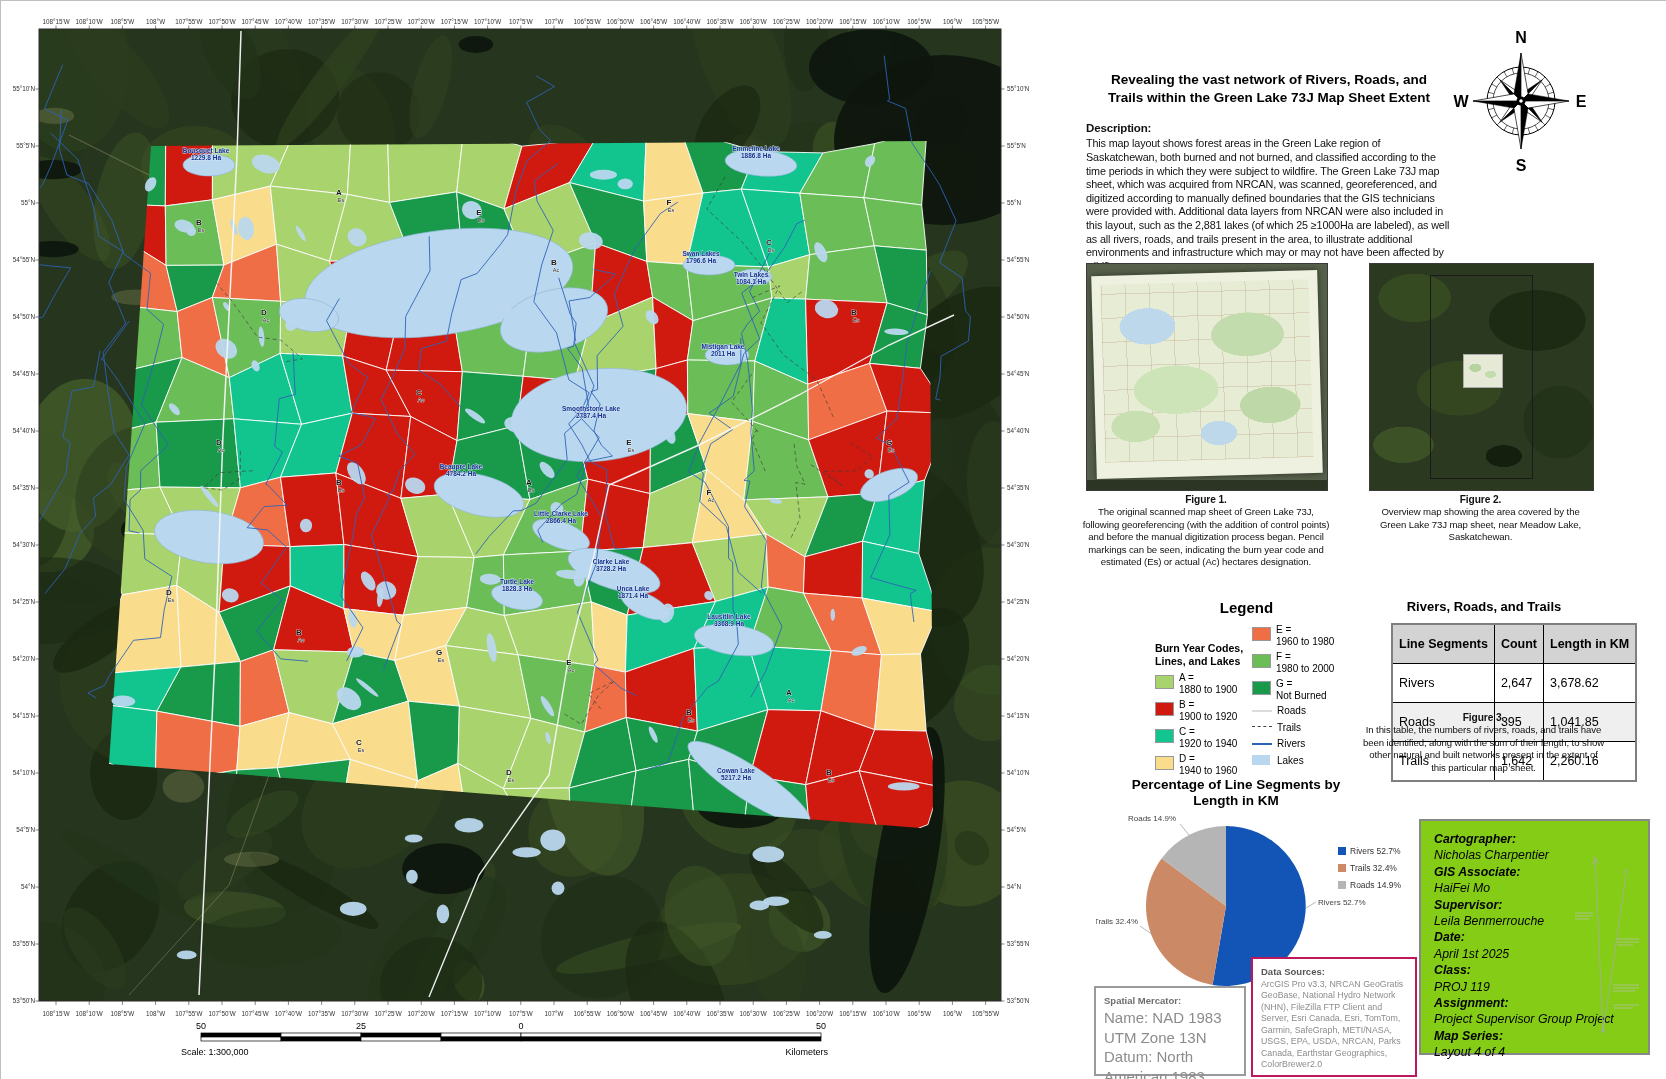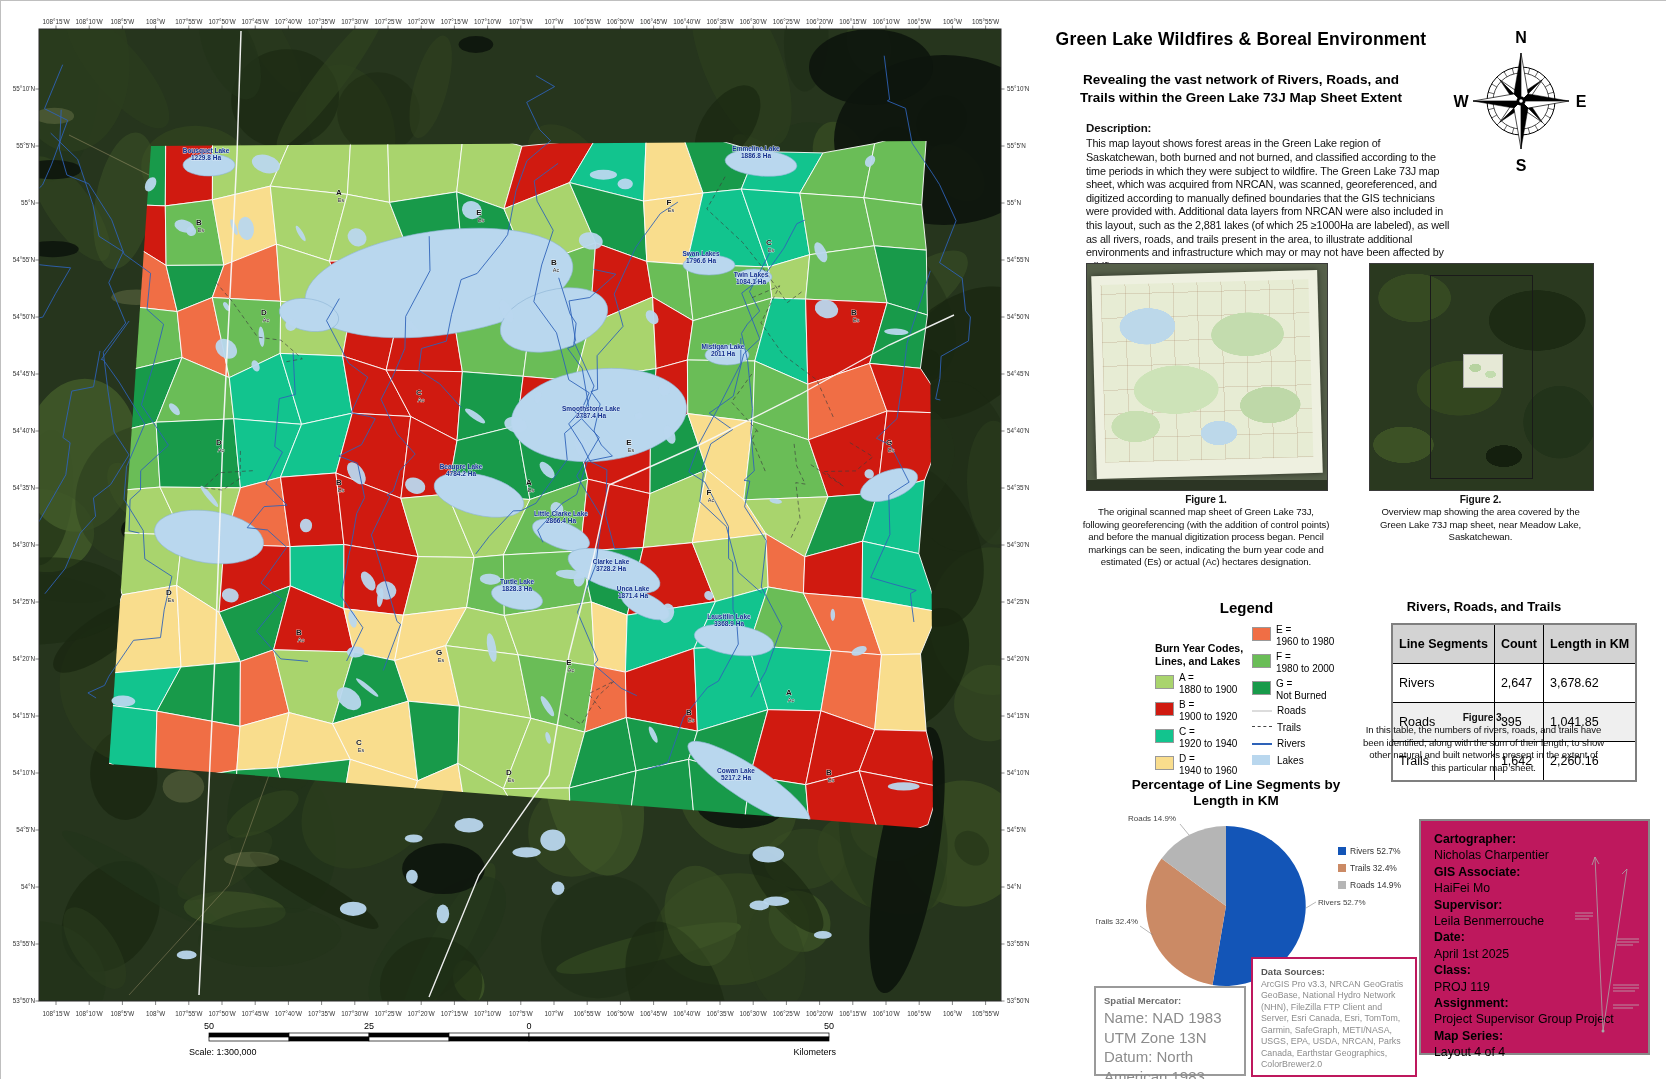--- a/index.html
+++ b/index.html
@@ -1,21 +1,21 @@
 <!DOCTYPE html>
 <html><head>
 <meta charset="utf-8">
 <style>
   html,body{margin:0;padding:0;background:#e8e8e8;}
   .canvas{position:relative;width:1666px;height:1079px;background:#ffffff;border:1px solid #bfbfbf;
           font-family:"Liberation Sans", sans-serif;overflow:hidden;margin:0 auto;}
   .abs{position:absolute;}
   
   .map-title{left:1040px;top:28px;width:400px;text-align:center;font-size:17.5px;font-weight:bold;letter-spacing:.2px;}
-  .map-subtitle{left:1040px;top:70px;width:400px;text-align:center;font-size:13.5px;font-weight:bold;line-height:1.3;}
+  .map-subtitle{left:1068px;top:70px;width:400px;text-align:center;font-size:13.5px;font-weight:bold;line-height:1.3;}
   .desc{left:1085px;top:120px;width:368px;font-size:10.8px;line-height:1.26;letter-spacing:-.15px;color:#111;}
   .desc .h{font-weight:bold;font-size:11.5px;margin-bottom:2px;}
   .figimg{border:1px solid #3a3a3a;overflow:hidden;}
   .figcap{font-size:9.6px;line-height:1.3;text-align:center;letter-spacing:-.1px;color:#111;}
   .figcap .t{font-weight:bold;font-size:10.2px;}
   
   .legend{left:1148px;top:598px;width:195px;}
   .legend .ltitle{text-align:center;font-weight:bold;font-size:15px;margin-bottom:8px;}
   .legend .cols{position:relative;}
   .lgcol1{position:absolute;left:6px;top:0;width:96px;margin-top:18px;}
@@ -34,21 +34,21 @@
   .rtable th{background:#d3d3d3;font-weight:bold;}
   .rtable tr.alt td{background:#efefef;}
   .fig3cap{left:1360px;top:710px;width:245px;}
   
   .pietitle{left:1115px;top:776px;width:240px;text-align:center;font-weight:bold;font-size:13.5px;line-height:1.2;}
   .pielegend{left:1337px;top:845px;width:80px;}
   .pielegend .row{display:flex;align-items:center;margin-bottom:7px;}
   .pielegend .sq{width:8px;height:8px;margin-right:4px;flex:none;}
   .pielegend .lb{font-size:8.5px;color:#333;white-space:nowrap;}
   
-  .credits{left:1418px;top:818px;width:227px;height:232px;border:2px solid #888;background:#be185d;}
+  .credits{left:1418px;top:818px;width:227px;height:232px;border:2px solid #888;background:#84cc16;font-style:italic;}
   .credits .inner{padding:10px 0 0 13px;font-size:12.3px;line-height:16.4px;color:#000;}
   .credits .lab{font-weight:bold;}
   .spatial{left:1093px;top:985px;width:148px;height:86px;border:2px solid #9a9a9a;background:#fff;}
   .spatial .inner{padding:7px 8px;}
   .spatial .h{font-weight:bold;font-size:9.5px;color:#6e6e6e;margin-bottom:2px;}
   .spatial .l{font-size:15px;color:#8c8c8c;line-height:1.3;}
   .dsources{left:1250px;top:956px;width:162px;height:116px;border:2px solid #be185d;background:#fff;}
   .dsources .inner{padding:7px 8px;}
   .dsources .h{font-weight:bold;font-size:9.5px;color:#555;margin-bottom:2px;}
   .dsources .b{font-size:8.8px;color:#8c8c8c;line-height:1.3;}
@@ -75,21 +75,21 @@
       radial-gradient(ellipse 70px 45px at 40% 55%,#33461f 0 60%,transparent 61%),
       radial-gradient(ellipse 60px 60px at 85% 70%,#22331a 0 60%,transparent 61%),
       radial-gradient(ellipse 50px 30px at 15% 80%,#3c5125 0 60%,transparent 61%),
       radial-gradient(ellipse 30px 18px at 60% 85%,#141f0e 0 60%,transparent 61%);}
   .f2outline{position:absolute;left:27%;right:27%;top:5%;bottom:5%;border:1px solid #1a1a1a;}
   .f2thumb{position:absolute;left:50%;top:47%;width:38px;height:32px;margin-left:-19px;margin-top:-16px;
     background:#e6e9d6;border:1px solid #aaa;
     background-image:radial-gradient(ellipse 10px 7px at 30% 40%,#b7d3a0 0 60%,transparent 61%),
       radial-gradient(ellipse 9px 6px at 70% 60%,#c2dcae 0 60%,transparent 61%);}
   
-  .scalebar{left:180px;top:1018px;}
+  .scalebar{left:172px;top:1018px;}
 </style>
 </head>
 <body>
 
 <div class="canvas">
 
   <div class="abs" style="left:8px;top:14px;width:1026px;height:1004px;">
     <svg id="map-svg" width="1026" height="1004">
         <defs>
           <clipPath id="satClip">
@@ -858,21 +858,20 @@
           <rect x="268" y="14" width="80" height="4" fill="#fff" stroke="#000" stroke-width="0.7"></rect>
           <rect x="268" y="18" width="80" height="4" fill="#000" stroke="#000" stroke-width="0.7"></rect>
           <rect x="348" y="14" width="300" height="4" fill="#fff" stroke="#000" stroke-width="0.7"></rect>
           <rect x="348" y="18" width="300" height="4" fill="#000" stroke="#000" stroke-width="0.7"></rect>
           <text x="8" y="36" text-anchor="start">Scale: 1:300,000</text>
           <text x="655" y="36" text-anchor="end">Kilometers</text>
         </g>
       </svg>
   </div>
 
-  <div class="abs map-title">Green Lake Wildfires &amp; Boreal Environment</div>
   <div class="abs map-subtitle">
     <div>Revealing the vast network of Rivers, Roads, and</div>
     <div>Trails within the Green Lake 73J Map Sheet Extent</div>
   </div>
 
   <div class="abs" style="left:1445px;top:16px;width:150px;height:168px;">
     <svg id="compass-svg" width="150" height="168">
         <circle cx="75" cy="84" r="34" fill="#fff" stroke="#000" stroke-width="1"></circle>
         <circle cx="75" cy="84" r="28" fill="none" stroke="#000" stroke-width="0.7"></circle>
         <line x1="75.0" y1="56.0" x2="75.0" y2="50.0" stroke="#000" stroke-width="0.6"></line>

